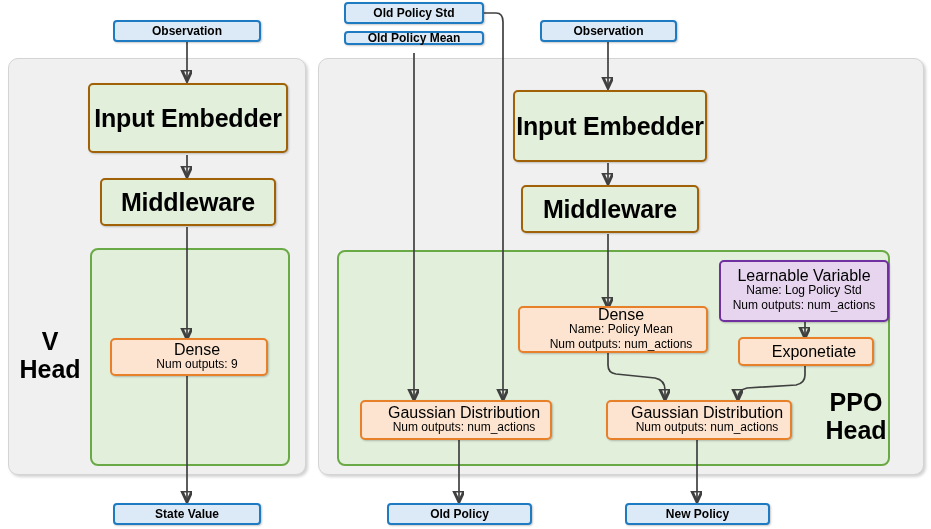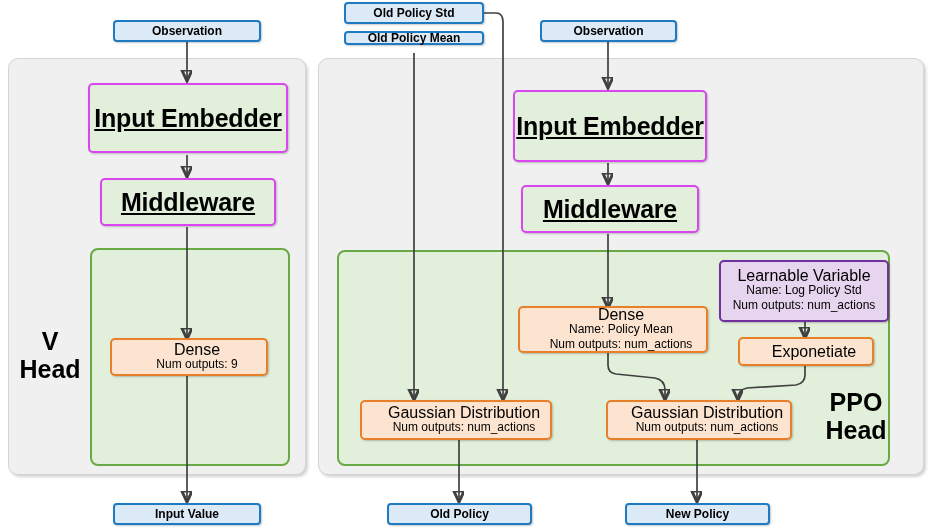--- a/index.html
+++ b/index.html
@@ -10,21 +10,21 @@
   .panel{position:absolute;background:#f0f0f0;border:1px solid #d4d4d4;
          border-radius:10px;box-shadow:2px 2px 3px rgba(0,0,0,.18);}
 
   .greenbox{position:absolute;background:#e2efda;border:2px solid #6aaa46;
             border-radius:8px;}
 
   .node{position:absolute;box-sizing:border-box;display:flex;flex-direction:column;
         align-items:center;justify-content:center;text-align:center;
         border-radius:5px;box-shadow:1px 1px 2px rgba(0,0,0,.22);}
 
-  .node.green{background:#e2efda;border:2px solid #d946ef;text-decoration:underline;}
+  .node.green{background:#e2efda;border:2px solid #a16207;}
   .node.green .title{font-size:25px;font-weight:bold;letter-spacing:-.2px;}
 
   .node.orange{background:#fce4d0;border:2px solid #e8802a;padding-left:16px;}
   .node.purple{background:#e7d5ef;border:2px solid #7030a0;}
 
   .node .title{font-size:16px;font-weight:normal;line-height:14px;}
   .node .sub{font-size:12px;line-height:15px;font-weight:normal;}
 
   .io{position:absolute;box-sizing:border-box;display:flex;align-items:center;
       justify-content:center;background:#dceaf7;border:2px solid #1f7bc1;
@@ -147,21 +147,21 @@
     <div class="title">Gaussian Distribution</div>
     <div class="sub">Num outputs: num_actions</div>
   </div>
 
   <div class="headlabel" style="left:808px;top:388px;width:96px;">
     <div>PPO</div>
     <div>Head</div>
   </div>
 
   <div class="io" style="left:113px;top:503px;width:148px;height:22px;">
-    <span>Input Value</span>
+    <span>State Value</span>
   </div>
 
   <div class="io" style="left:387px;top:503px;width:145px;height:22px;">
     <span>Old Policy</span>
   </div>
 
   <div class="io" style="left:625px;top:503px;width:145px;height:22px;">
     <span>New Policy</span>
   </div>
 

